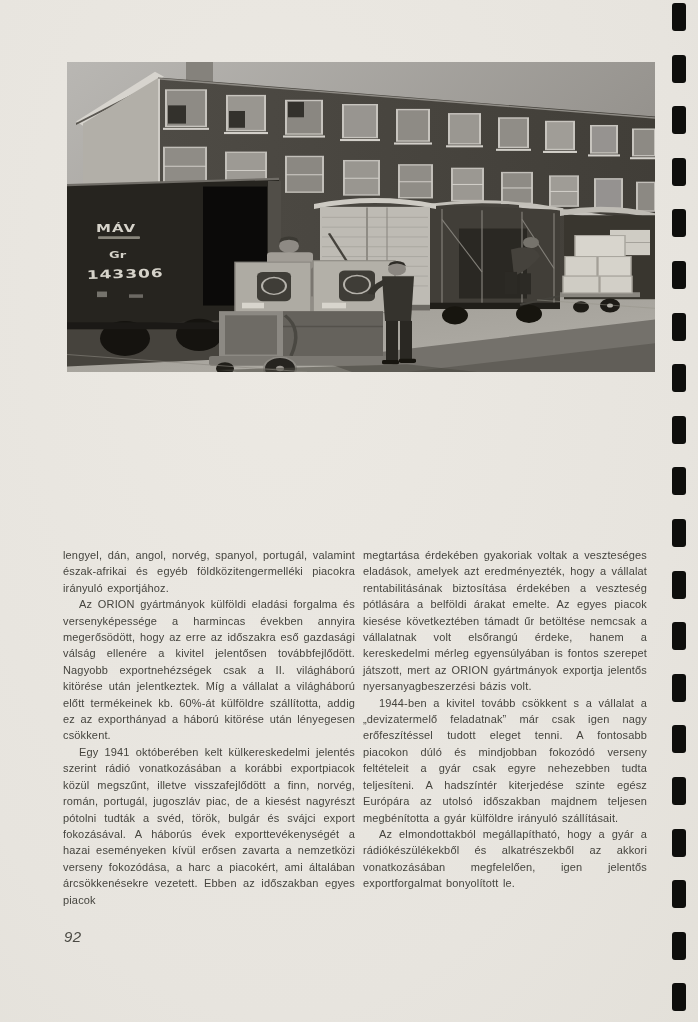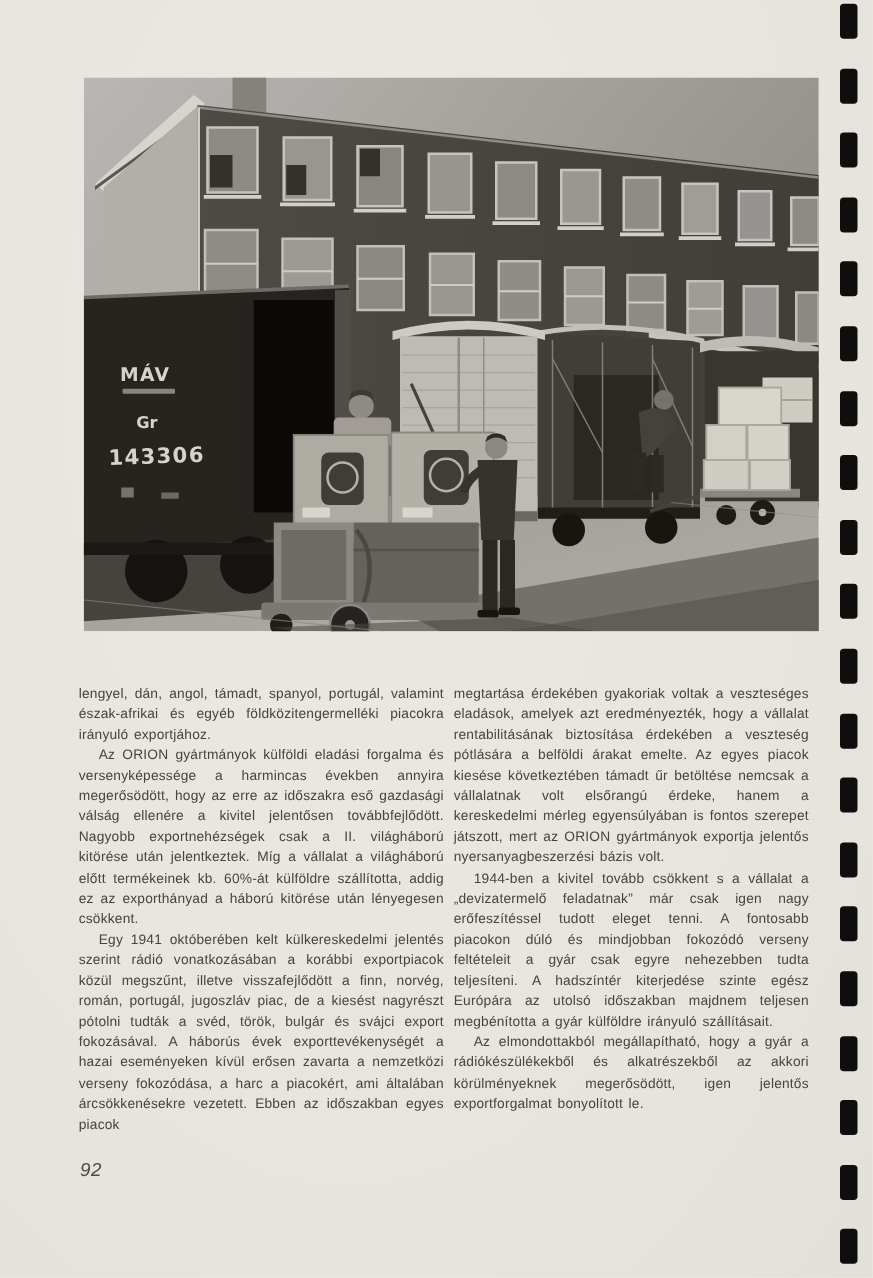--- a/index.html
+++ b/index.html
@@ -9,21 +9,21 @@
     background: #eae7e1;
     font-family: "Liberation Sans", sans-serif;
     overflow: hidden;
   }
   .page {
     position: absolute; inset: 0;
     background: radial-gradient(ellipse at 40% 30%, #ece9e3 0%, #e7e4de 70%, #e3e0d9 100%);
   }
   figure.photo {
     position: absolute; left: 67px; top: 62px;
-    width: 588px; height: 443px; margin: 0;
+    width: 588px; height: 310px; margin: 0;
   }
   figure.photo svg { display: block; width: 100%; height: 100%; }
 
   .col {
     position: absolute; top: 547px;
     color: #45443e;
     font-size: 11px; line-height: 16.4px;
     text-align: justify;
     word-spacing: 1.2px; letter-spacing: 0.15px;
   }
@@ -274,28 +274,28 @@
         <rect x="332" y="424" width="17" height="6" rx="2" fill="#17150f"></rect>
       </g>
 
       <line x1="0" y1="418" x2="240" y2="443" stroke="#8a8780" stroke-width="1" opacity="0.7"></line>
       <line x1="470" y1="340" x2="588" y2="352" stroke="#969389" stroke-width="1" opacity="0.6"></line>
     </svg>
   </figure>
 
   <section>
     <div class="col col-left">
-        <p>lengyel, dán, angol, támadt, spanyol, portugál, valamint észak-afrikai és egyéb földközitengermelléki piacokra irányuló exportjához.</p>
+        <p>lengyel, dán, angol, norvég, spanyol, portugál, valamint észak-afrikai és egyéb földközitengermelléki piacokra irányuló exportjához.</p>
         <p>Az ORION gyártmányok külföldi eladási forgalma és versenyképessége a harmincas években annyira megerősödött, hogy az erre az időszakra eső gazdasági válság ellenére a kivitel jelentősen továbbfejlődött. Nagyobb exportnehézségek csak a II. világháború kitörése után jelentkeztek. Míg a vállalat a világháború előtt termékeinek kb. 60%-át külföldre szállította, addig ez az exporthányad a háború kitörése után lényegesen csökkent.</p>
         <p>Egy 1941 októberében kelt külkereskedelmi jelentés szerint rádió vonatkozásában a korábbi exportpiacok közül megszűnt, illetve visszafejlődött a finn, norvég, román, portugál, jugoszláv piac, de a kiesést nagyrészt pótolni tudták a svéd, török, bulgár és svájci export fokozásával. A háborús évek exporttevékenységét a hazai eseményeken kívül erősen zavarta a nemzetközi verseny fokozódása, a harc a piacokért, ami általában árcsökkenésekre vezetett. Ebben az időszakban egyes piacok</p>
       </div>
     <div class="col col-right">
         <p>megtartása érdekében gyakoriak voltak a veszteséges eladások, amelyek azt eredményezték, hogy a vállalat rentabilitásának biztosítása érdekében a veszteség pótlására a belföldi árakat emelte. Az egyes piacok kiesése következtében támadt űr betöltése nemcsak a vállalatnak volt elsőrangú érdeke, hanem a kereskedelmi mérleg egyensúlyában is fontos szerepet játszott, mert az ORION gyártmányok exportja jelentős nyersanyagbeszerzési bázis volt.</p>
         <p>1944-ben a kivitel tovább csökkent s a vállalat a „devizatermelő feladatnak” már csak igen nagy erőfeszítéssel tudott eleget tenni. A fontosabb piacokon dúló és mindjobban fokozódó verseny feltételeit a gyár csak egyre nehezebben tudta teljesíteni. A hadszíntér kiterjedése szinte egész Európára az utolsó időszakban majdnem teljesen megbénította a gyár külföldre irányuló szállításait.</p>
-        <p>Az elmondottakból megállapítható, hogy a gyár a rádiókészülékekből és alkatrészekből az akkori körülményeknek megerősödött, igen jelentős exportforgalmat bonyolított le.</p>
+        <p>Az elmondottakból megállapítható, hogy a gyár a rádiókészülékekből és alkatrészekből az akkori vonatkozásában megfelelően, igen jelentős exportforgalmat bonyolított le.</p>
       </div>
   </section>
 
   <div class="page-number">92</div>
 
   <div class="binding-marks">
       <div class="mark" style="top: 3px;"></div>
       <div class="mark" style="top: 54.6px;"></div>
       <div class="mark" style="top: 106.2px;"></div>
       <div class="mark" style="top: 157.8px;"></div>

